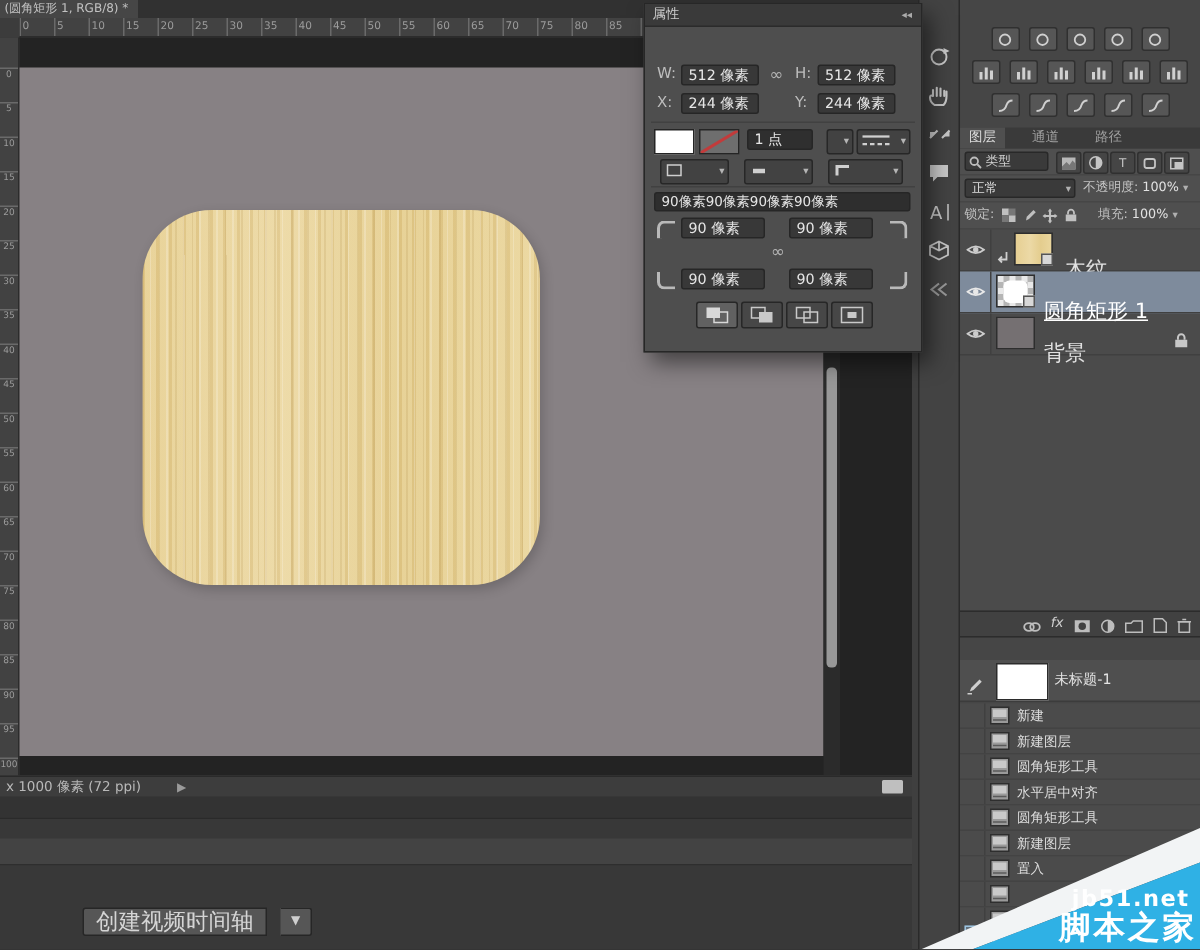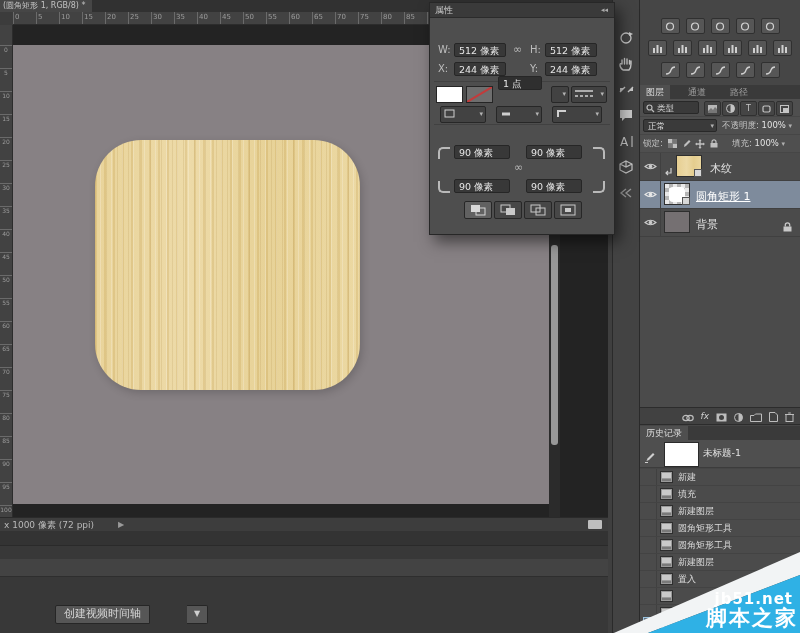--- a/index.html
+++ b/index.html
@@ -33,21 +33,21 @@
   #vscroll-thumb{left:2px;top:220px;width:7px;height:200px;background:#989898;border-radius:3px;}
   #statusbar{left:0;top:517px;width:608px;height:14px;background:#3d3d3d;border-top:1px solid #2a2a2a;
              font-size:9px;line-height:14px;color:#b9b9b9;}
   #status-text{left:4px;top:0;}
   #status-arrow{left:118px;top:0;color:#9a9a9a;font-size:8px;}
   #status-chip{left:588px;top:2px;width:14px;height:9px;background:#bfbfbf;border-radius:1px;}
   #belowbar{left:0;top:531px;width:608px;height:14px;background:#333333;}
   #timeline{left:0;top:545px;width:608px;height:88px;background:#383838;border-top:1px solid #2a2a2a;}
   #timeline-band{left:0;top:13px;width:608px;height:17px;background:#434343;border-bottom:1px solid #2e2e2e;}
   #timeline-btn{left:55px;top:59px;height:17px;padding:0 8px;background:#565656;border:1px solid #262626;
-                font-size:11px;line-height:16px;color:#d5d5d5;border-radius:2px 0 0 2px;}
+                font-size:15px;line-height:16px;color:#d5d5d5;border-radius:2px 0 0 2px;}
   #timeline-dd{left:187px;top:59px;width:20px;height:17px;background:#565656;border:1px solid #262626;border-left:none;
                font-size:8px;line-height:16px;color:#cfcfcf;text-align:center;border-radius:0 2px 2px 0;}
   
   #props{left:429px;top:2px;width:184px;height:231px;background:#4e4e4e;border:1px solid #272727;
          box-shadow:5px 7px 14px rgba(0,0,0,.5);z-index:40;font-size:10px;}
   #props-titlebar{left:0;top:0;width:184px;height:14px;background:#3a3a3a;border-bottom:1px solid #2b2b2b;}
   #props-title{left:5px;top:0;font-size:9px;line-height:14px;color:#cccccc;}
   #props-collapse{right:6px;top:0;font-size:7px;line-height:14px;color:#aaaaaa;position:absolute;}
   #props-subhead{left:0;top:14px;width:184px;height:20px;background:#4e4e4e;border-bottom:1px solid #414141;}
   .mini-box{position:absolute;width:20px;height:15px;background:#404040;border:1px solid #2a2a2a;border-radius:2px;}
@@ -96,21 +96,21 @@
   #lock-label{left:3px;top:2px;line-height:13px;color:#c3c3c3;}
   .lockico{position:absolute;top:2px;width:12px;height:13px;display:flex;align-items:center;justify-content:center;}
   #fill-wrap{left:92px;top:2px;line-height:13px;color:#c3c3c3;}
   .val{color:#e2e2e2;}
   #layer-list{left:0;top:153px;width:160px;height:254px;background:#4b4b4b;}
   .lrow{position:relative;width:160px;height:27px;border-bottom:1px solid #404040;}
   .lrow.selected{background:#7e8b9c;}
   .eyecell{position:absolute;left:0;top:0;width:20px;height:27px;border-right:1px solid #404040;
            display:flex;align-items:center;justify-content:center;}
   .thumb{position:absolute;top:2px;width:26px;height:22px;border:1px solid #2e2e2e;box-sizing:border-box;}
-  .lname{position:absolute;top:8px;font-size:11px;color:#e0e0e0;white-space:nowrap;}
+  .lname{position:absolute;top:18px;font-size:14px;color:#e0e0e0;white-space:nowrap;}
   .badge{position:absolute;right:-1px;bottom:-1px;width:8px;height:8px;background:#d8d8d8;border:1px solid #555;box-sizing:border-box;}
   #layers-bottom{left:0;top:407px;width:160px;height:18px;background:#414141;border-top:1px solid #2c2c2c;border-bottom:1px solid #2c2c2c;
                  display:flex;align-items:center;justify-content:flex-end;gap:7px;padding-right:6px;box-sizing:border-box;}
   #hist-snap{left:0;top:440px;width:160px;height:27px;background:#4f4f4f;border-bottom:1px solid #3c3c3c;}
   #hist-snap-thumb{left:24px;top:2px;width:33px;height:23px;background:#ffffff;border:1px solid #2b2b2b;}
   #hist-snap-name{left:63px;top:7px;font-size:9.5px;color:#e3e3e3;}
   #hist-items{left:0;top:469px;width:160px;background:#4b4b4b;}
   .hrow{position:relative;width:160px;height:16px;border-bottom:1px solid #434343;background:#4b4b4b;}
   .hrow .srccell{position:absolute;left:0;top:0;width:16px;height:16px;border-right:1px solid #404040;}
   .hrow svg{position:absolute;left:20px;top:2px;}
@@ -226,21 +226,21 @@
   <div class="pfield" style="left:115px;top:59px;width:52px;">244 像素</div>
 
   <div class="abs" style="left:4px;top:78px;width:176px;border-top:1px solid #414141;"></div>
 
   <div class="abs" style="left:6px;top:83px;width:25px;height:15px;background:#ffffff;border:1px solid #252525;"></div>
   <div class="abs" style="left:36px;top:83px;width:25px;height:15px;background:#6e6e6e;border:1px solid #252525;overflow:hidden;">
     <svg width="25" height="15">
         <line x1="0" y1="15" x2="25" y2="0" stroke="#c23b3b" stroke-width="2"></line>
       </svg>
   </div>
-  <div class="pfield" style="left:68px;top:73px;width:44px;background:#2f2f2f;">1 点</div>
+  <div class="pfield" style="left:68px;top:83px;width:44px;background:#2f2f2f;">1 点</div>
   <div class="pcombo" style="left:121px;top:83px;width:16px;">
       <span class="dd">▾</span>
     </div>
   <div class="pcombo" style="left:141px;top:83px;width:34px;">
     <svg width="20" height="13" style="position:absolute;left:3px;top:0;">
         <line x1="0" y1="4" x2="18" y2="4" stroke="#d0d0d0" stroke-width="1.5"></line>
         <line x1="0" y1="9" x2="18" y2="9" stroke="#d0d0d0" stroke-width="1.5" stroke-dasharray="3 2"></line>
       </svg>
     <span class="dd">▾</span>
   </div>
@@ -259,20 +259,21 @@
   </div>
   <div class="pcombo" style="left:122px;top:103px;width:48px;">
     <svg width="12" height="13" style="position:absolute;left:3px;top:0;">
         <path d="M2 10 V4 H10" fill="none" stroke="#cfcfcf" stroke-width="2"></path>
       </svg>
       <span class="dd">▾</span>
   </div>
 
   <div class="abs" style="left:4px;top:121px;width:176px;border-top:1px solid #414141;"></div>
 
+  <div class="pfield" style="left:6px;top:125px;width:171px;height:13px;background:#2e2e2e;font-size:9px;">90像素90像素90像素90像素</div>
 
   <div class="corner-ico cTL" style="left:8px;top:144px;"></div>
   <div class="pfield" style="left:24px;top:142px;width:56px;">90 像素</div>
   <div class="pfield" style="left:96px;top:142px;width:56px;">90 像素</div>
   <div class="corner-ico cTR" style="left:163px;top:144px;"></div>
 
   <span class="linkglyph" style="left:84px;top:158px;">∞</span>
 
   <div class="corner-ico cBL" style="left:8px;top:178px;"></div>
   <div class="pfield" style="left:24px;top:176px;width:56px;">90 像素</div>
@@ -610,23 +611,20 @@
     <span><svg width="9" height="10">
           <path d="M0.5 0.5 H6 L8.5 3 V9.5 H0.5 Z" fill="none" stroke="#bdbdbd"></path>
         </svg></span>
     <span><svg width="9" height="10">
           <rect x="1" y="2.5" width="7" height="7" fill="none" stroke="#bdbdbd"></rect>
           <line x1="0" y1="2.5" x2="9" y2="2.5" stroke="#bdbdbd"></line>
           <line x1="3.2" y1="1" x2="5.8" y2="1" stroke="#bdbdbd"></line>
         </svg></span>
   </div>
 
-  <div class="ptabs" style="top:426px;">
-    <div class="ptab active" style="left:0;">历史记录</div>
-  </div>
   <div id="hist-snap" class="abs">
     <div class="abs" style="left:4px;top:8px;">
       <svg width="11" height="11">
           <path d="M9 1 L10.5 2.5 L5 8 L2.5 9 L3.5 6.5 Z" fill="#cfcfcf"></path>
           <line x1="1" y1="10.5" x2="4" y2="10.5" stroke="#cfcfcf"></line>
         </svg>
     </div>
     <div id="hist-snap-thumb" class="abs"></div>
     <span id="hist-snap-name" class="abs">未标题-1</span>
   </div>
@@ -635,29 +633,20 @@
       <div class="hrow">
         <div class="srccell"></div>
         <svg width="13" height="12">
           <rect x="0.5" y="0.5" width="12" height="11" fill="#9a9a9a" stroke="#2e2e2e"></rect>
           <rect x="2" y="2" width="9" height="5" fill="#c9c9c9"></rect>
           <line x1="2" y1="9" x2="11" y2="9" stroke="#5a5a5a"></line>
         </svg>
         <span class="hlabel">新建</span>
       </div>
 
-      <div class="hrow">
-        <div class="srccell"></div>
-        <svg width="13" height="12">
-          <rect x="0.5" y="0.5" width="12" height="11" fill="#9a9a9a" stroke="#2e2e2e"></rect>
-          <rect x="2" y="2" width="9" height="5" fill="#c9c9c9"></rect>
-          <line x1="2" y1="9" x2="11" y2="9" stroke="#5a5a5a"></line>
-        </svg>
-        <span class="hlabel">填充</span>
-      </div>
 
       <div class="hrow">
         <div class="srccell"></div>
         <svg width="13" height="12">
           <rect x="0.5" y="0.5" width="12" height="11" fill="#9a9a9a" stroke="#2e2e2e"></rect>
           <rect x="2" y="2" width="9" height="5" fill="#c9c9c9"></rect>
           <line x1="2" y1="9" x2="11" y2="9" stroke="#5a5a5a"></line>
         </svg>
         <span class="hlabel">新建图层</span>
       </div>
@@ -665,20 +654,29 @@
       <div class="hrow">
         <div class="srccell"></div>
         <svg width="13" height="12">
           <rect x="0.5" y="0.5" width="12" height="11" fill="#9a9a9a" stroke="#2e2e2e"></rect>
           <rect x="2" y="2" width="9" height="5" fill="#c9c9c9"></rect>
           <line x1="2" y1="9" x2="11" y2="9" stroke="#5a5a5a"></line>
         </svg>
         <span class="hlabel">圆角矩形工具</span>
       </div>
 
+      <div class="hrow">
+        <div class="srccell"></div>
+        <svg width="13" height="12">
+          <rect x="0.5" y="0.5" width="12" height="11" fill="#9a9a9a" stroke="#2e2e2e"></rect>
+          <rect x="2" y="2" width="9" height="5" fill="#c9c9c9"></rect>
+          <line x1="2" y1="9" x2="11" y2="9" stroke="#5a5a5a"></line>
+        </svg>
+        <span class="hlabel">水平居中对齐</span>
+      </div>
 
       <div class="hrow">
         <div class="srccell"></div>
         <svg width="13" height="12">
           <rect x="0.5" y="0.5" width="12" height="11" fill="#9a9a9a" stroke="#2e2e2e"></rect>
           <rect x="2" y="2" width="9" height="5" fill="#c9c9c9"></rect>
           <line x1="2" y1="9" x2="11" y2="9" stroke="#5a5a5a"></line>
         </svg>
         <span class="hlabel">圆角矩形工具</span>
       </div>

